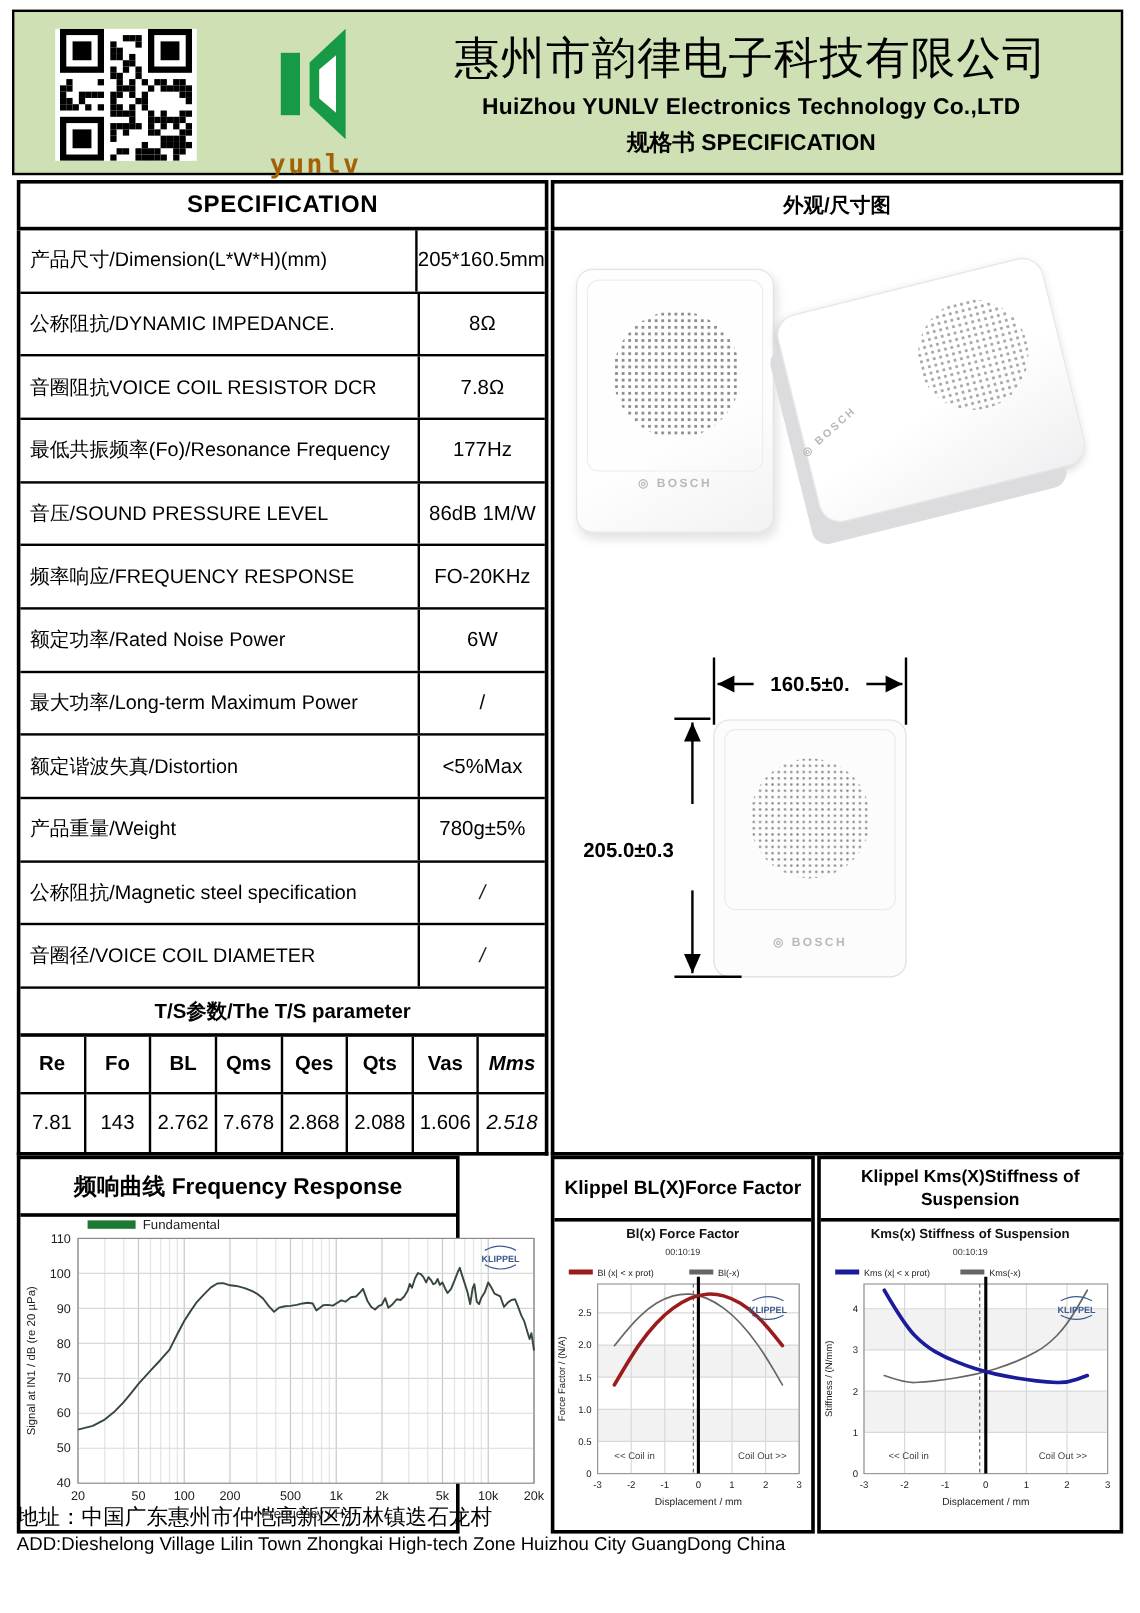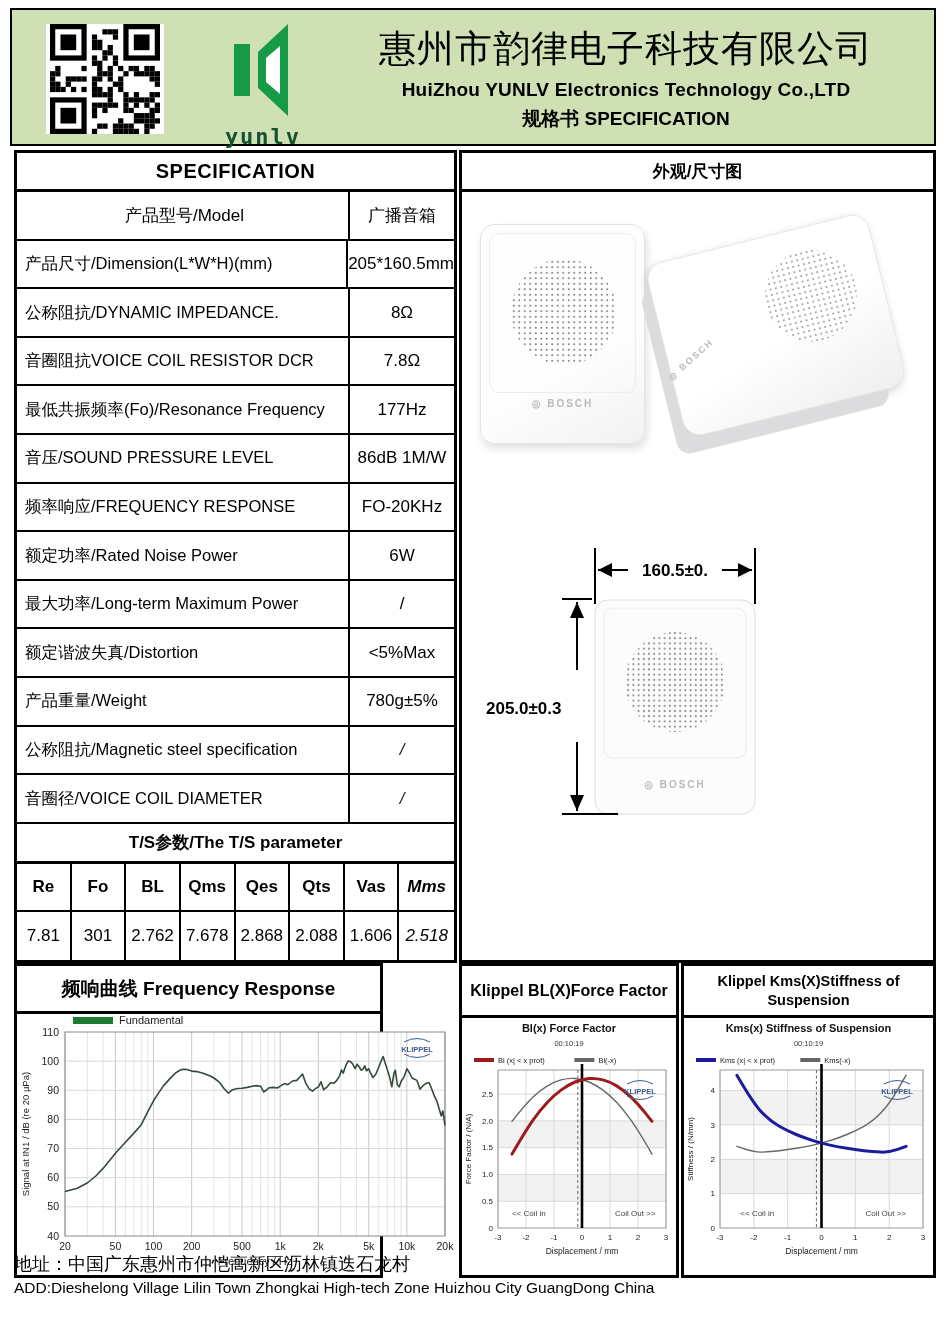--- a/index.html
+++ b/index.html
@@ -5,21 +5,21 @@
   * { margin:0; padding:0; box-sizing:border-box; }
   body { background:#fff; font-family:"Liberation Sans", sans-serif; color:#000; }
   .page { position:relative; width:950px; height:1344px; background:#fff; overflow:hidden; }
 
   
   .header { position:absolute; left:10px; top:8px; width:926px; height:138px;
             background:#cfe0b5; border:2px solid #000; }
   .qr { position:absolute; left:34px; top:14px; width:118px; height:110px; background:#fdfdfd; }
   .logo { position:absolute; left:196px; top:12px; width:110px; height:126px; text-align:center; }
   .logo-text { font-family:"DejaVu Sans Mono", monospace; font-weight:bold; font-size:22px;
-               letter-spacing:2px; color:#14532d; line-height:1; margin-top:2px; text-transform:lowercase; }
+               letter-spacing:2px; color:#a16207; line-height:1; margin-top:2px; text-transform:lowercase; }
   .header-text { position:absolute; left:320px; top:6px; right:14px; bottom:6px;
                  display:flex; flex-direction:column; align-items:center; justify-content:space-between; }
   .company-cn { font-family:"DejaVu Serif", serif; font-size:37px; letter-spacing:1px; margin-top:8px; white-space:nowrap; }
   .company-en { font-size:19px; font-weight:bold; letter-spacing:.2px; }
   .doc-label  { font-size:19px; font-weight:bold; margin-bottom:6px; }
 
   
   .spec-title { position:absolute; left:14px; top:150px; width:443px; height:42px;
                 border:3px solid #000; display:flex; align-items:center; justify-content:center;
                 font-size:20px; font-weight:bold; letter-spacing:.5px; }
@@ -244,24 +244,20 @@
       <div class="doc-label">规格书  SPECIFICATION</div>
     </div>
   </div>
 
   <div class="spec-title">SPECIFICATION</div>
   <div class="right-title">外观/尺寸图</div>
 
   <div class="spec-body">
     <div id="spec-rows">
         <div class="spec-row">
-          <div class="spec-label center">产品型号/Model</div>
-          <div class="spec-value">广播音箱</div>
-        </div>
-        <div class="spec-row">
           <div class="spec-label">产品尺寸/Dimension(L*W*H)(mm)</div>
           <div class="spec-value">205*160.5mm</div>
         </div>
         <div class="spec-row">
           <div class="spec-label">公称阻抗/DYNAMIC IMPEDANCE.</div>
           <div class="spec-value">8Ω</div>
         </div>
         <div class="spec-row">
           <div class="spec-label">音圈阻抗VOICE COIL RESISTOR DCR</div>
           <div class="spec-value">7.8Ω</div>
@@ -307,21 +303,21 @@
     <div id="ts-grid">
         <div class="ts-cell hdr">Re</div>
         <div class="ts-cell hdr">Fo</div>
         <div class="ts-cell hdr">BL</div>
         <div class="ts-cell hdr">Qms</div>
         <div class="ts-cell hdr">Qes</div>
         <div class="ts-cell hdr">Qts</div>
         <div class="ts-cell hdr">Vas</div>
         <div class="ts-cell hdr last-col">Mms</div>
         <div class="ts-cell last-row">7.81</div>
-        <div class="ts-cell last-row">301</div>
+        <div class="ts-cell last-row">143</div>
         <div class="ts-cell last-row">2.762</div>
         <div class="ts-cell last-row">7.678</div>
         <div class="ts-cell last-row">2.868</div>
         <div class="ts-cell last-row">2.088</div>
         <div class="ts-cell last-row">1.606</div>
         <div class="ts-cell last-col last-row">2.518</div>
       </div>
   </div>
 
   <div class="right-body">

